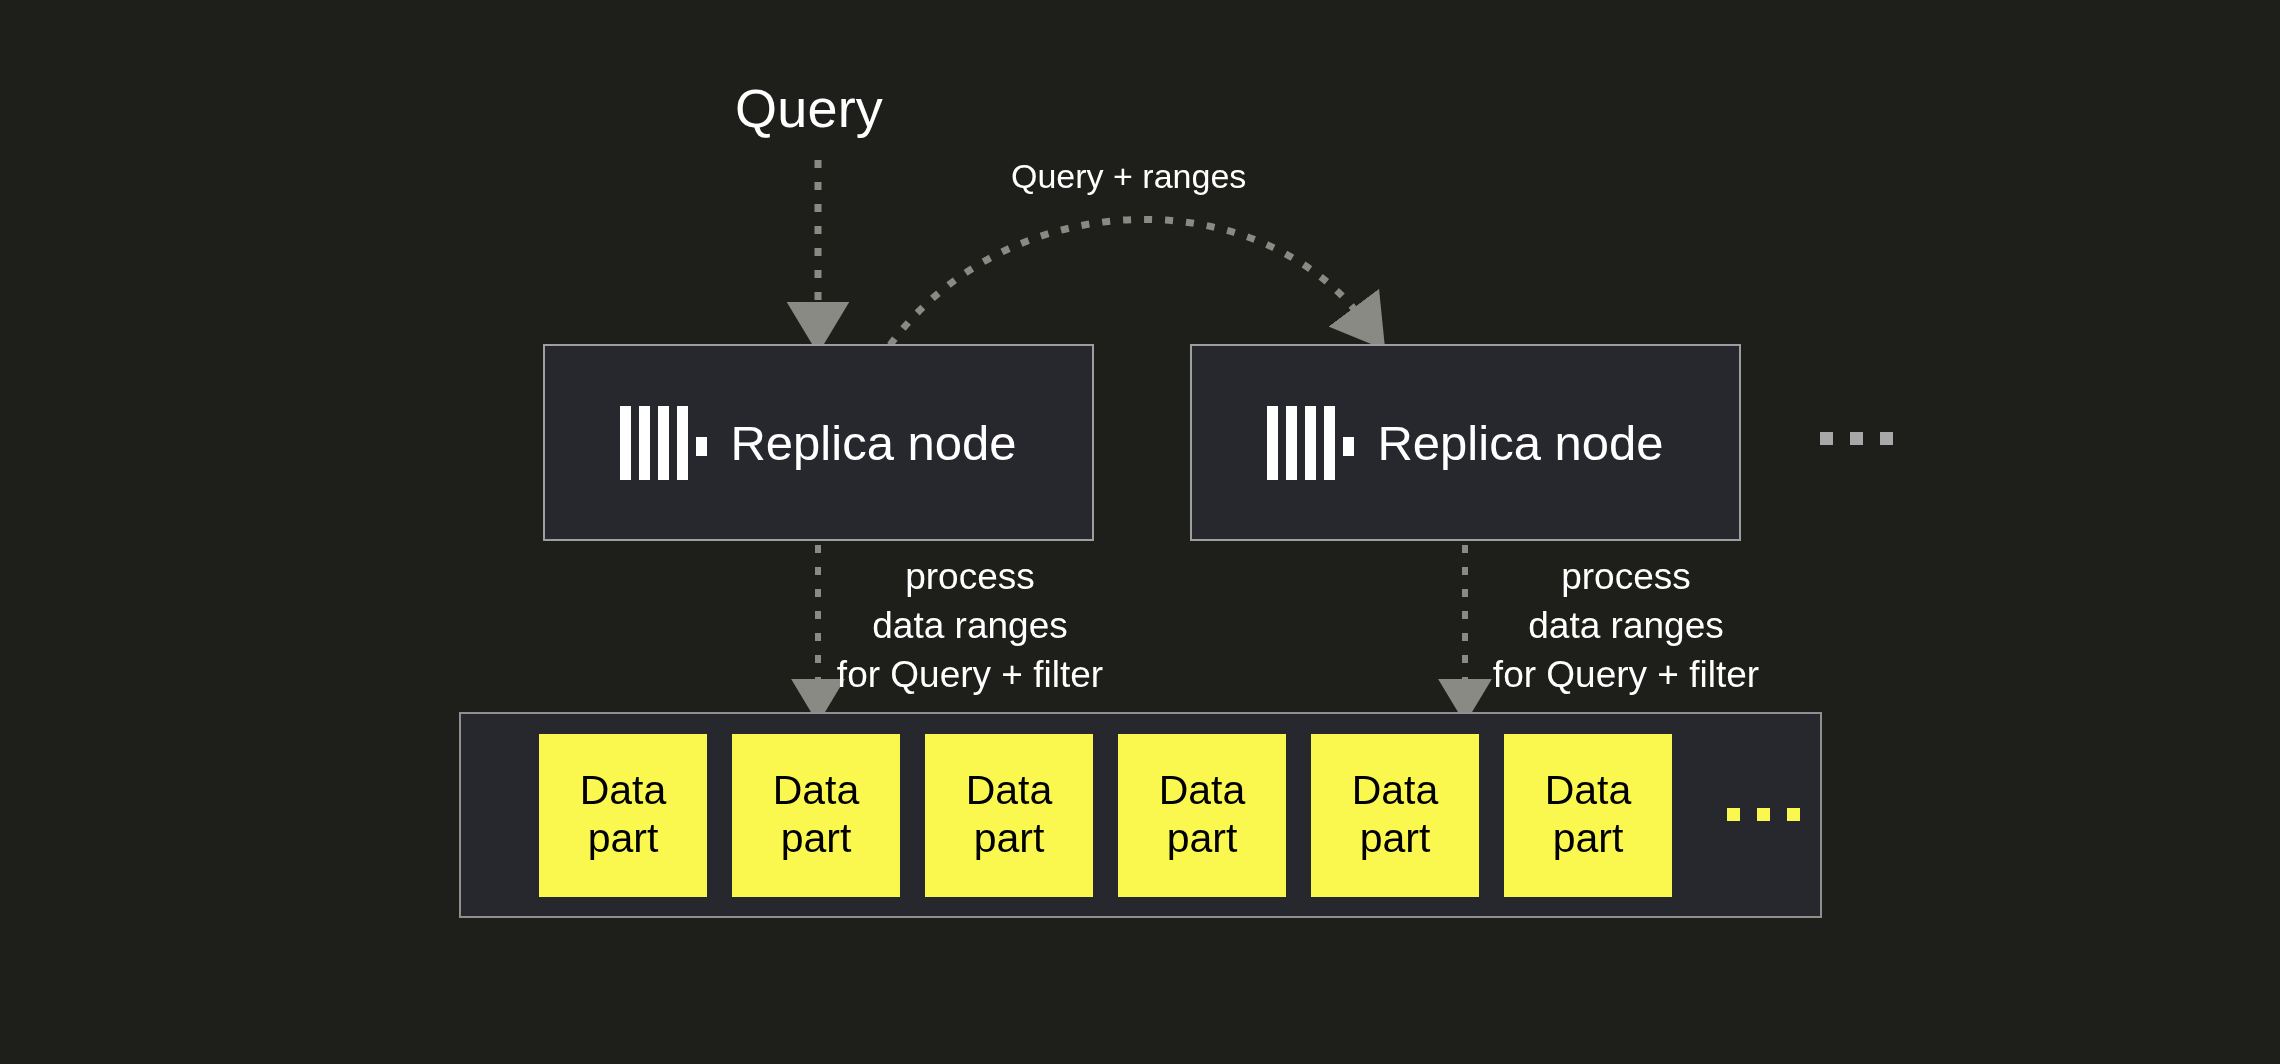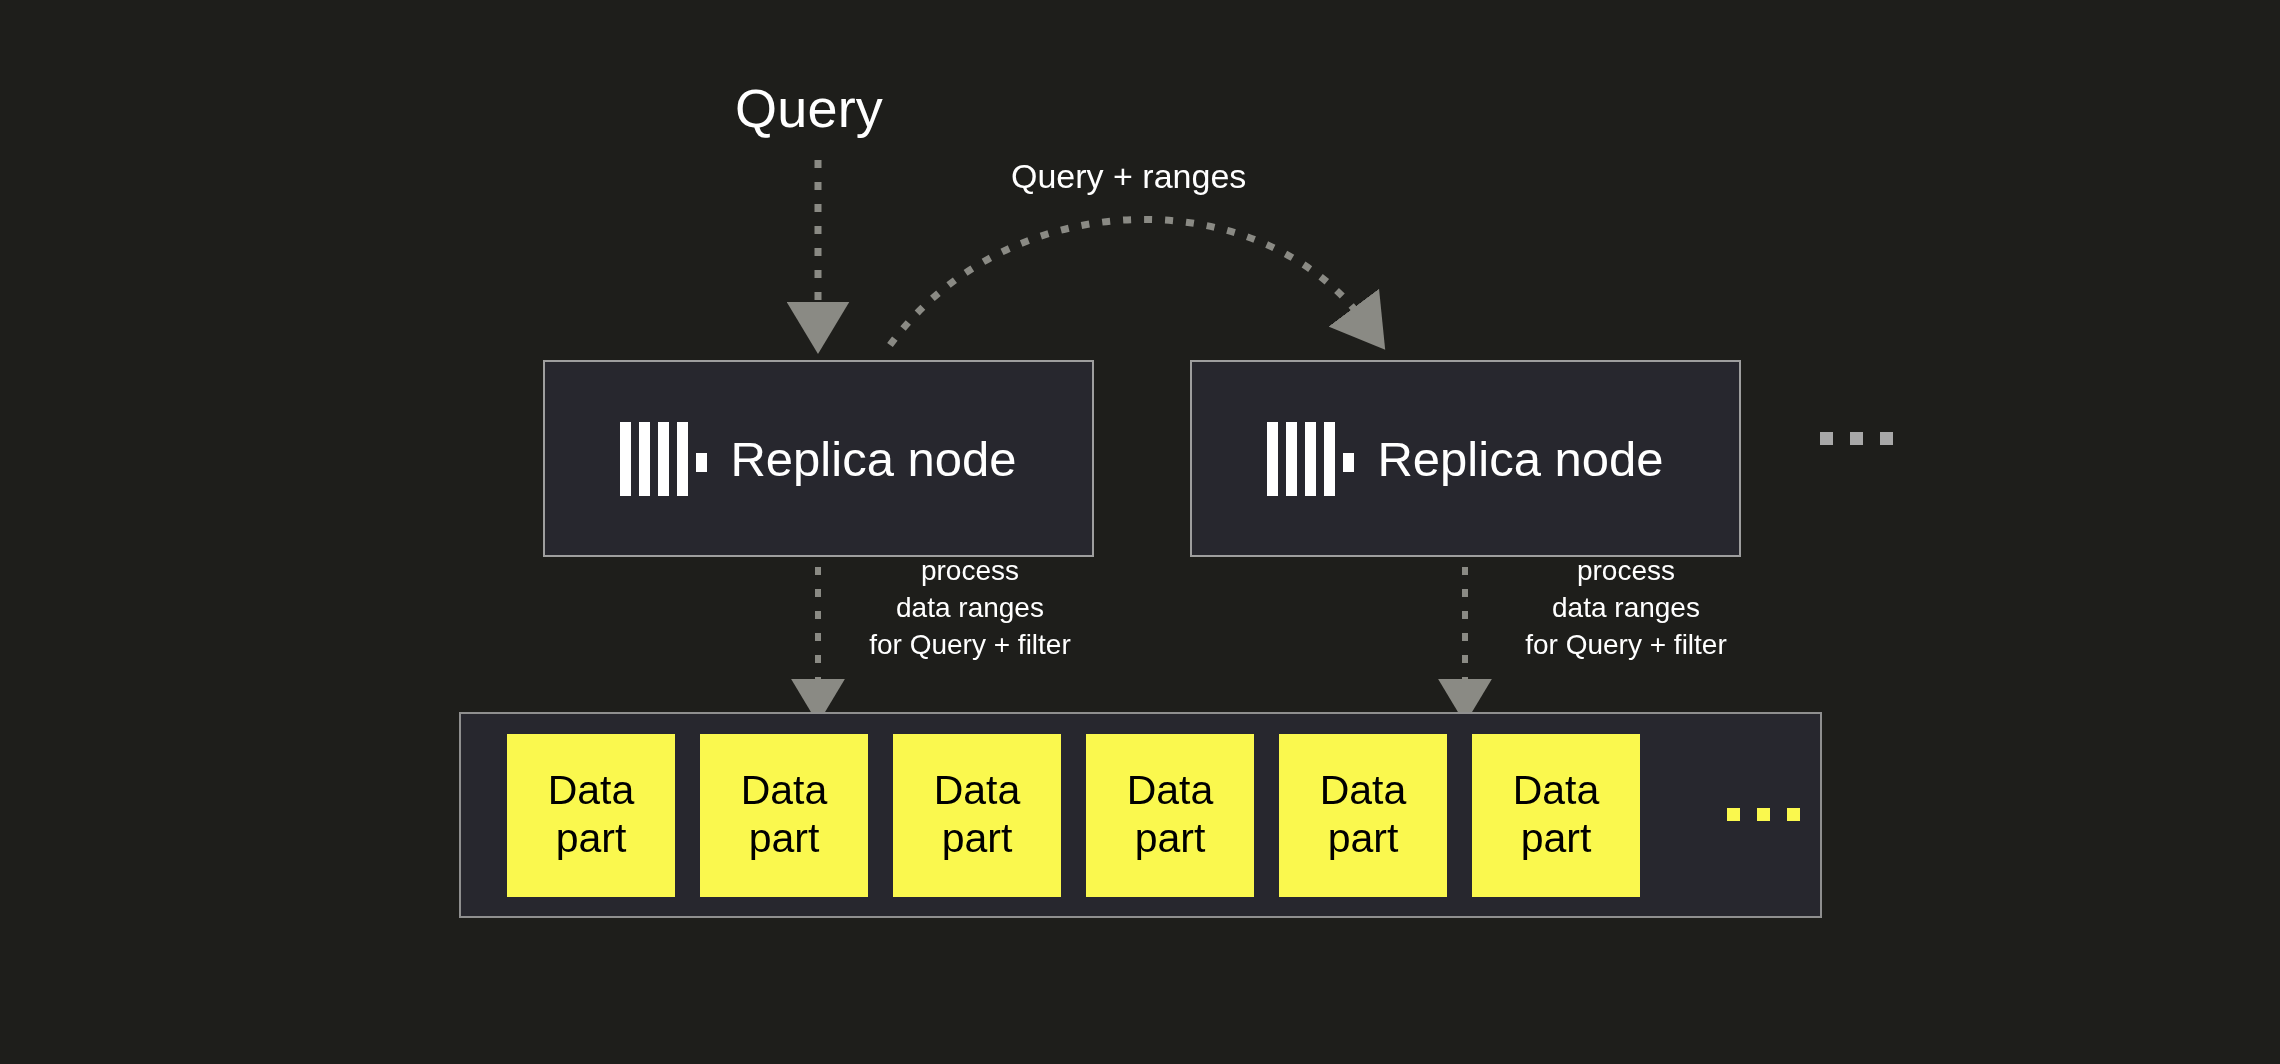--- a/index.html
+++ b/index.html
@@ -48,21 +48,21 @@
   }
 
   .queryfilter-label {
     left: 1011px;
     top: 157px;
     font-size: 34px;
   }
 
   .process-label {
     position: absolute;
-    font-size: 28px;
+    font-size: 37px;
     color: #ffffff;
     text-align: center;
     line-height: 1.33;
     white-space: pre-line;
   }
   .process-left  { left: 830px;  top: 552px; width: 280px; }
   .process-right { left: 1486px; top: 552px; width: 280px; }
 
   .shard-caption {
     position: absolute;
@@ -80,21 +80,20 @@
     position: absolute;
     width: 551px;
     height: 197px;
     top: 344px;
     background: #27272e;
     border: 2px solid #9e9e9e;
     box-sizing: border-box;
     display: flex;
     align-items: center;
     justify-content: center;
-    margin-top: 16px;
   }
   .replica-node.n1 { left: 543px; }
   .replica-node.n2 { left: 1190px; }
 
   .node-inner {
     display: flex;
     align-items: center;
     gap: 38px;
   }
 
@@ -129,21 +128,21 @@
     left: 459px;
     top: 712px;
     width: 1363px;
     height: 206px;
     background: #27272e;
     border: 2px solid #8f8f8f;
     box-sizing: border-box;
     display: flex;
     align-items: center;
     gap: 25px;
-    padding-left: 46px;
+    padding-left: 78px;
   }
 
   .data-part {
     width: 168px;
     height: 163px;
     flex: none;
     background: #faf84e;
     color: #000000;
     font-size: 41px;
     line-height: 1.17;

